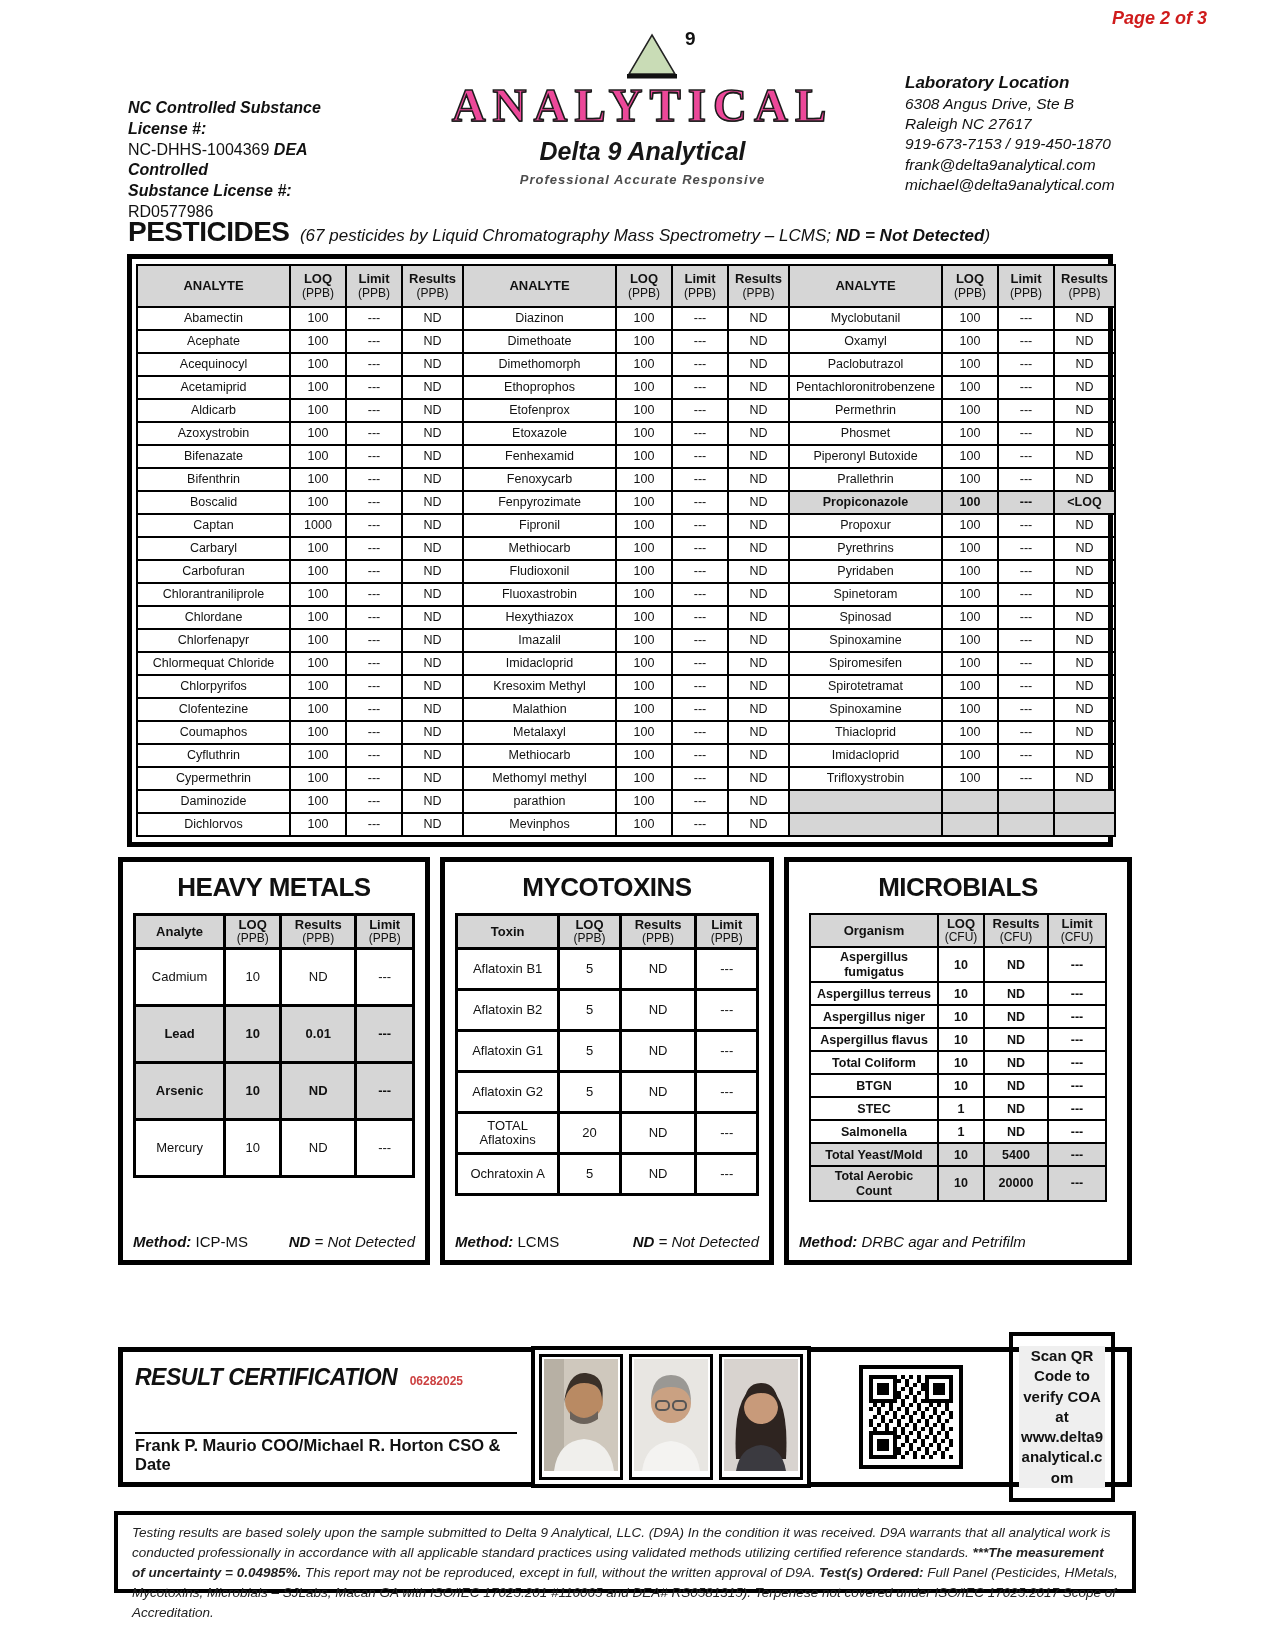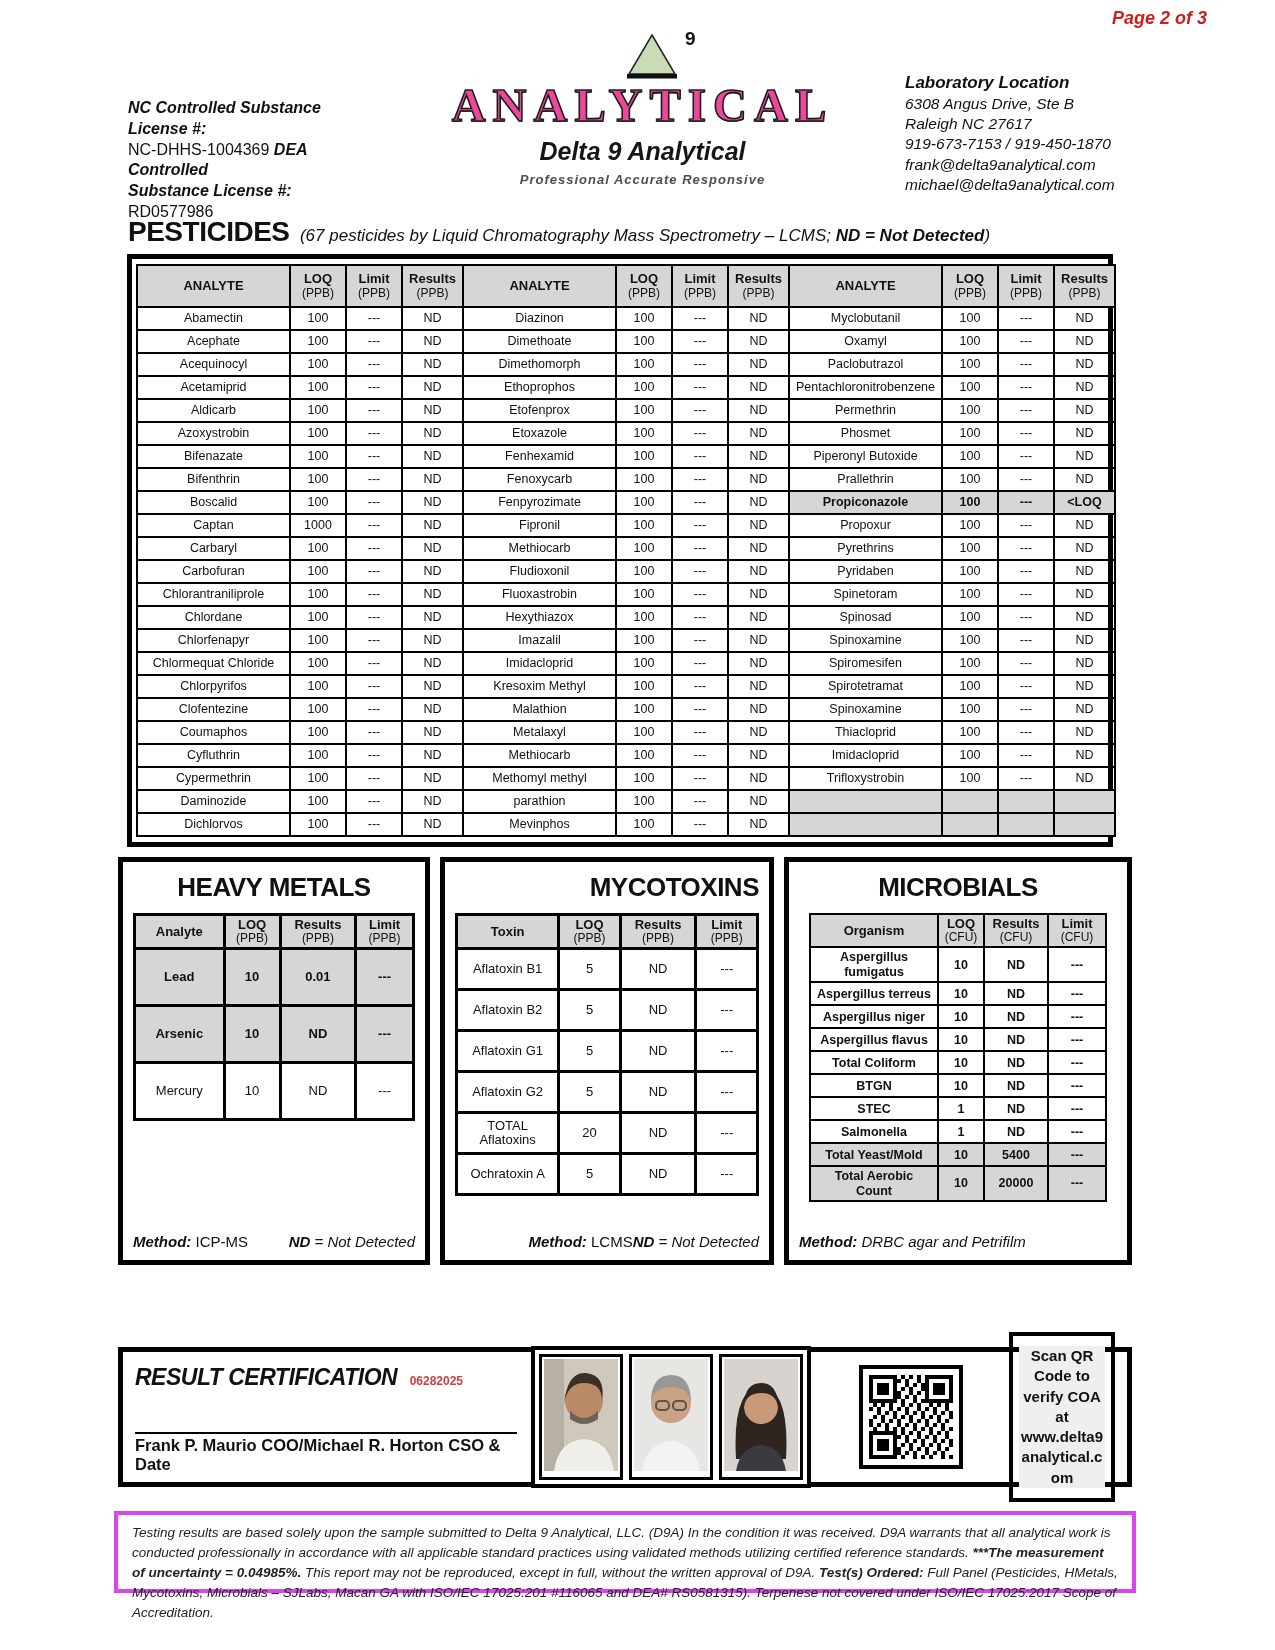--- a/index.html
+++ b/index.html
@@ -37,21 +37,21 @@
   .ptable td.an { word-break: break-word; }
   .ptable td.hl { background: #d6d6d6; font-weight: bold; }
   .ptable td.empty { background: #d6d6d6; }
   .h1 { font-weight: bold; font-size: 13px; line-height: 1.1; }
   .h2 { font-weight: normal; font-size: 12px; line-height: 1.1; }
 
   
   .boxes { display: flex; margin: 10px 0 0 118px; width: 1014px; height: 408px; gap: 10px; }
   .sbox { border: 5px solid #000; padding: 8px 10px 10px 10px; display: flex; flex-direction: column; background: #fff; }
   .hmbox { flex: 0 0 312px; }
-  .mcbox { flex: 0 0 334px; align-items: flex-end; }
+  .mcbox { flex: 0 0 334px; }
   .mbbox { flex: 0 0 348px; }
   .sbox h2 { text-align: center; font-size: 26px; font-weight: 800; margin: 2px 0 10px 0; letter-spacing: -0.5px; }
   .stable { border-collapse: collapse; margin: 0 auto; font-size: 13px; }
   .stable th, .stable td { border: 3px solid #000; text-align: center; vertical-align: middle; padding: 2px 4px; line-height: 1.15; }
   .stable th { background: #d6d6d6; }
   .stable tr.hl { background: #d6d6d6; font-weight: bold; }
   .hm td { height: 57px; }
   .hm col.c0 { width: 94px; } .hm col.c1 { width: 58px; } .hm col.c2 { width: 78px; } .hm col.c3 { width: 60px; }
   .mc td { height: 41px; }
   .mc col.c0 { width: 106px; } .mc col.c1 { width: 64px; } .mc col.c2 { width: 78px; } .mc col.c3 { width: 64px; }
@@ -70,21 +70,21 @@
   .cd { color: #cc4040; font-size: 12px; font-weight: bold; margin-left: 8px; }
   .sigline { border-top: 2.5px solid #000; width: 382px; }
   .signames { font-weight: bold; font-size: 16.5px; margin-top: 2px; }
   .photos { border: 4px solid #000; display: flex; gap: 6px; padding: 4px; align-self: center; margin-left: 14px; background: #fff; }
   .photo { border: 3px solid #000; background: #fff; padding: 2px; }
   .qrbox { border: 4px solid #000; padding: 6px; align-self: center; margin-left: 48px; line-height: 0; }
   .scanbox { border: 4px solid #000; width: 152px; padding: 10px 6px; align-self: center; margin-left: 46px; text-align: center; }
   .scantext { font-weight: bold; font-size: 15px; line-height: 1.35; background: #efefef; display: inline-block; word-break: break-word; }
 
   
-  .foot { border: 4px solid #d946ef; margin: 24px 0 0 114px; width: 1022px; height: 82px; padding: 8px 14px 0 14px; overflow: visible; }
+  .foot { border: 4px solid #000000; margin: 24px 0 0 114px; width: 1022px; height: 82px; padding: 8px 14px 0 14px; overflow: visible; }
   .ftext { font-style: italic; font-size: 13.5px; line-height: 1.48; color: #222; }
   .ftext .fb { font-weight: bold; }
 </style>
 </head>
 <body>
 
 <div class="page">
 
   <div class="pageno">Page 2 of 3</div>
 
@@ -537,20 +537,26 @@
                 <div class="h1">Results</div>
                 <div class="h2">(PPB)</div>
               </th>
               <th>
                 <div class="h1">Limit</div>
                 <div class="h2">(PPB)</div>
               </th>
             </tr>
           </thead>
         <tbody>
+            <tr>
+              <td>Cadmium</td>
+              <td>10</td>
+              <td>ND</td>
+              <td>---</td>
+            </tr>
             <tr class="hl">
               <td>Lead</td>
               <td>10</td>
               <td>0.01</td>
               <td>---</td>
             </tr>
             <tr class="hl">
               <td>Arsenic</td>
               <td>10</td>
               <td>ND</td>

